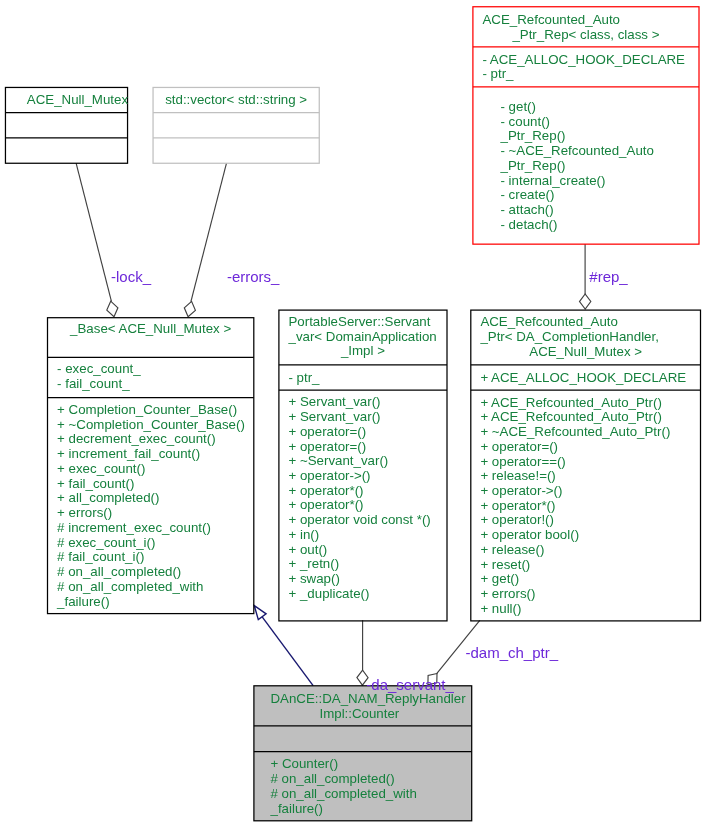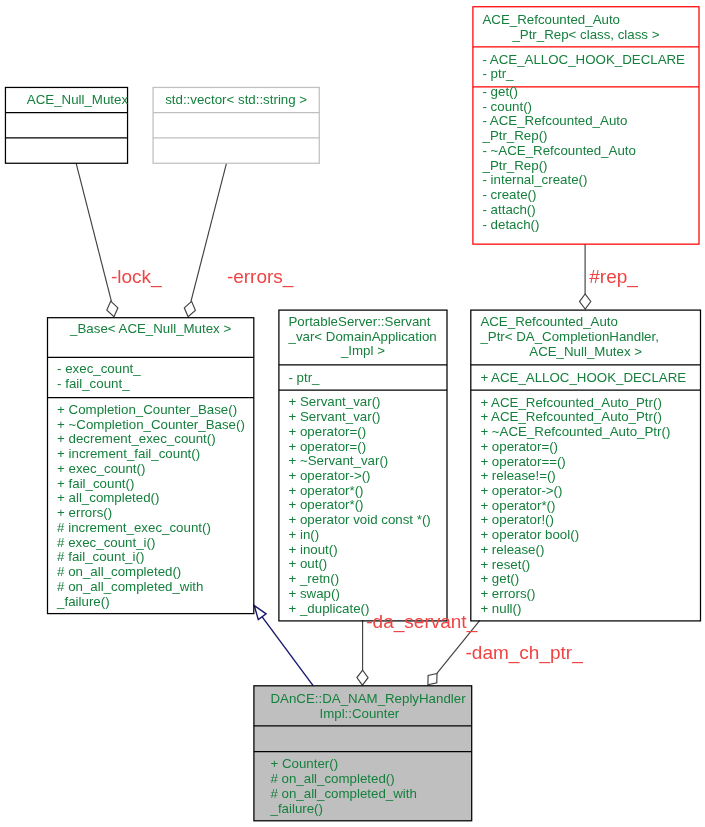--- a/index.html
+++ b/index.html
@@ -6,21 +6,21 @@
   html, body { margin:0; padding:0; background:#ffffff; }
   body { font-family:"Liberation Sans", sans-serif; -webkit-font-smoothing:antialiased; }
   #canvas { position:relative; width:705px; height:827px; overflow:hidden; background:#ffffff; }
   #edges { position:absolute; left:0; top:0; }
   .node { position:absolute; font-size:13.3px; line-height:14.74px; color:#15803d; }
   .sect { position:absolute; left:0; right:0; }
   .ln { white-space:pre; position:relative; top:-0.8px; }
   .sect.title .ln { top:-1.2px; }
   .ln.lft { text-align:left; padding-left:9.6px; }
   .ln.ctr { text-align:center; }
-  .edge-label { position:absolute; font-size:19px; line-height:14.74px; color:#ef4444; white-space:pre; }
+  .edge-label { position:absolute; font-size:15px; line-height:14.74px; color:#6d28d9; white-space:pre; }
 </style>
 </head>
 <body>
 
 <div id="canvas">
 <svg id="edges" viewBox="0 0 705 827" width="705" height="827">
   <g>
     <rect x="5.45" y="87.45" width="122.10" height="75.80" fill="#ffffff"></rect>
     <rect x="153.05" y="87.45" width="166.20" height="75.80" fill="#ffffff"></rect>
     <rect x="472.90" y="6.75" width="226.10" height="237.40" fill="#ffffff"></rect>
@@ -97,24 +97,23 @@
 </div>
 <div class="node" style="left:472.90px;top:6.75px;width:226.10px;height:237.40px;">
   <div class="sect title" style="top:7.46px;">
     <div class="ln lft">ACE_Refcounted_Auto</div>
     <div class="ln ctr">_Ptr_Rep&lt; class, class &gt;</div>
   </div>
   <div class="sect attributes" style="top:46.66px;">
     <div class="ln lft">- ACE_ALLOC_HOOK_DECLARE</div>
     <div class="ln lft">- ptr_</div>
   </div>
-  <div class="sect methods" style="top:79px;">
+  <div class="sect methods" style="top:94px;padding-left:18px;">
     <div class="ln lft">- get()</div>
     <div class="ln lft">- count()</div>
-    <div class="ln lft">- ACE_Refcounted_Auto</div>
     <div class="ln lft">_Ptr_Rep()</div>
     <div class="ln lft">- ~ACE_Refcounted_Auto</div>
     <div class="ln lft">_Ptr_Rep()</div>
     <div class="ln lft">- internal_create()</div>
     <div class="ln lft">- create()</div>
     <div class="ln lft">- attach()</div>
     <div class="ln lft">- detach()</div>
   </div>
 </div>
 <div class="node" style="left:47.50px;top:317.70px;width:206.30px;height:295.90px;">
@@ -155,21 +154,20 @@
     <div class="ln lft">+ Servant_var()</div>
     <div class="ln lft">+ Servant_var()</div>
     <div class="ln lft">+ operator=()</div>
     <div class="ln lft">+ operator=()</div>
     <div class="ln lft">+ ~Servant_var()</div>
     <div class="ln lft">+ operator-&gt;()</div>
     <div class="ln lft">+ operator*()</div>
     <div class="ln lft">+ operator*()</div>
     <div class="ln lft">+ operator void const *()</div>
     <div class="ln lft">+ in()</div>
-    <div class="ln lft">+ inout()</div>
     <div class="ln lft">+ out()</div>
     <div class="ln lft">+ _retn()</div>
     <div class="ln lft">+ swap()</div>
     <div class="ln lft">+ _duplicate()</div>
   </div>
 </div>
 <div class="node" style="left:470.80px;top:310.10px;width:229.70px;height:310.80px;">
   <div class="sect title" style="top:6.59px;">
     <div class="ln lft">ACE_Refcounted_Auto</div>
     <div class="ln lft">_Ptr&lt; DA_CompletionHandler,</div>
@@ -206,15 +204,15 @@
   <div class="sect methods" style="top:72.37px;">
     <div class="ln lft">+ Counter()</div>
     <div class="ln lft"># on_all_completed()</div>
     <div class="ln lft"># on_all_completed_with</div>
     <div class="ln lft">_failure()</div>
   </div>
 </div>
 <div class="edge-label" style="left:111.0px;top:269.6px;">-lock_</div>
 <div class="edge-label" style="left:202.9px;top:269.5px;margin-left:24px;">-errors_</div>
 <div class="edge-label" style="left:589.3px;top:269.5px;">#rep_</div>
-<div class="edge-label" style="left:366.3px;top:615px;">-da_servant_</div>
+<div class="edge-label" style="left:366.3px;top:678px;">-da_servant_</div>
 <div class="edge-label" style="left:465.5px;top:645.9px;">-dam_ch_ptr_</div>
 </div>
 
 </body></html>

